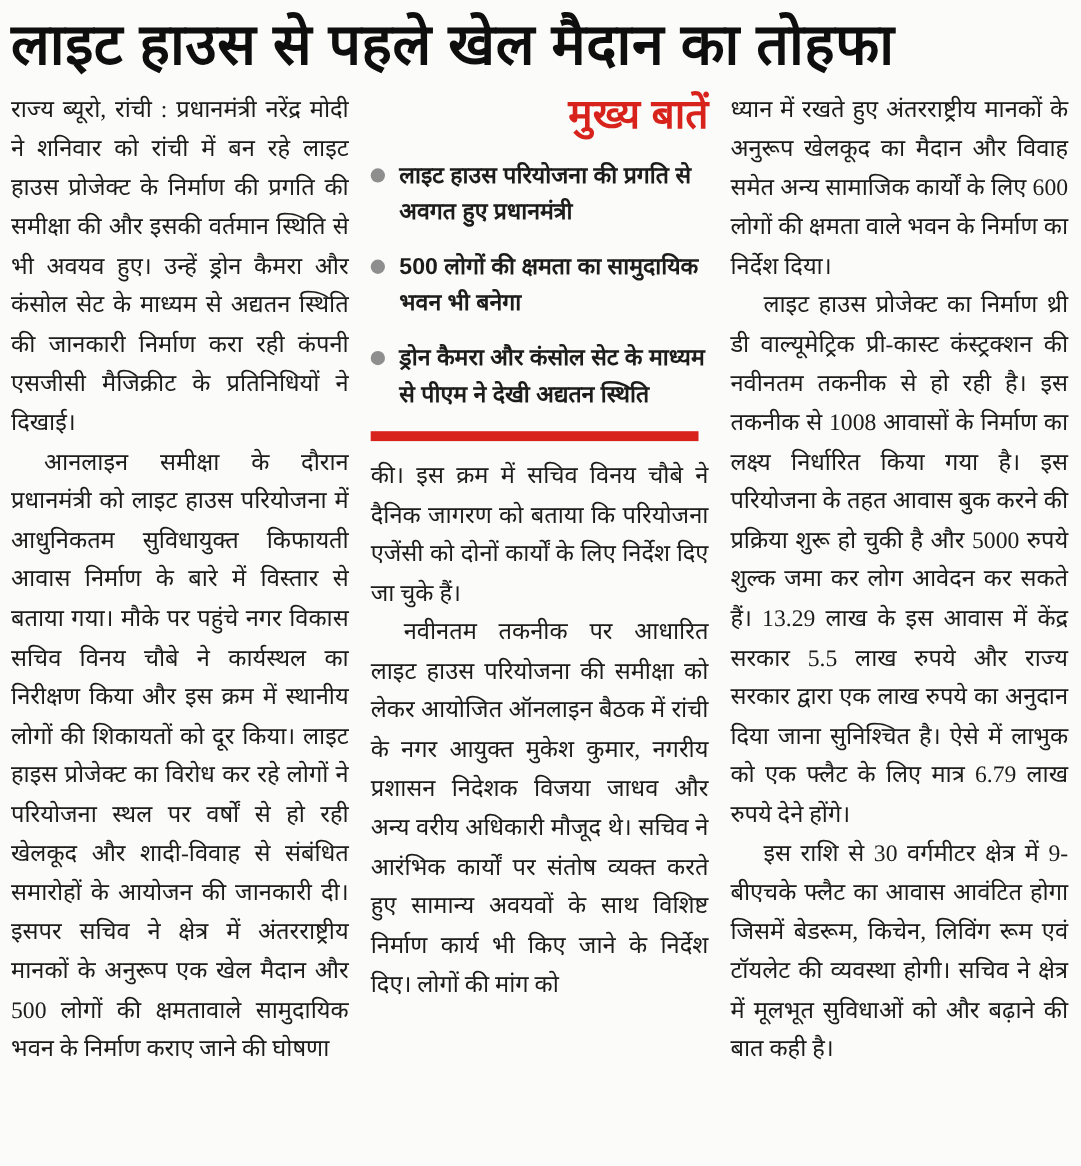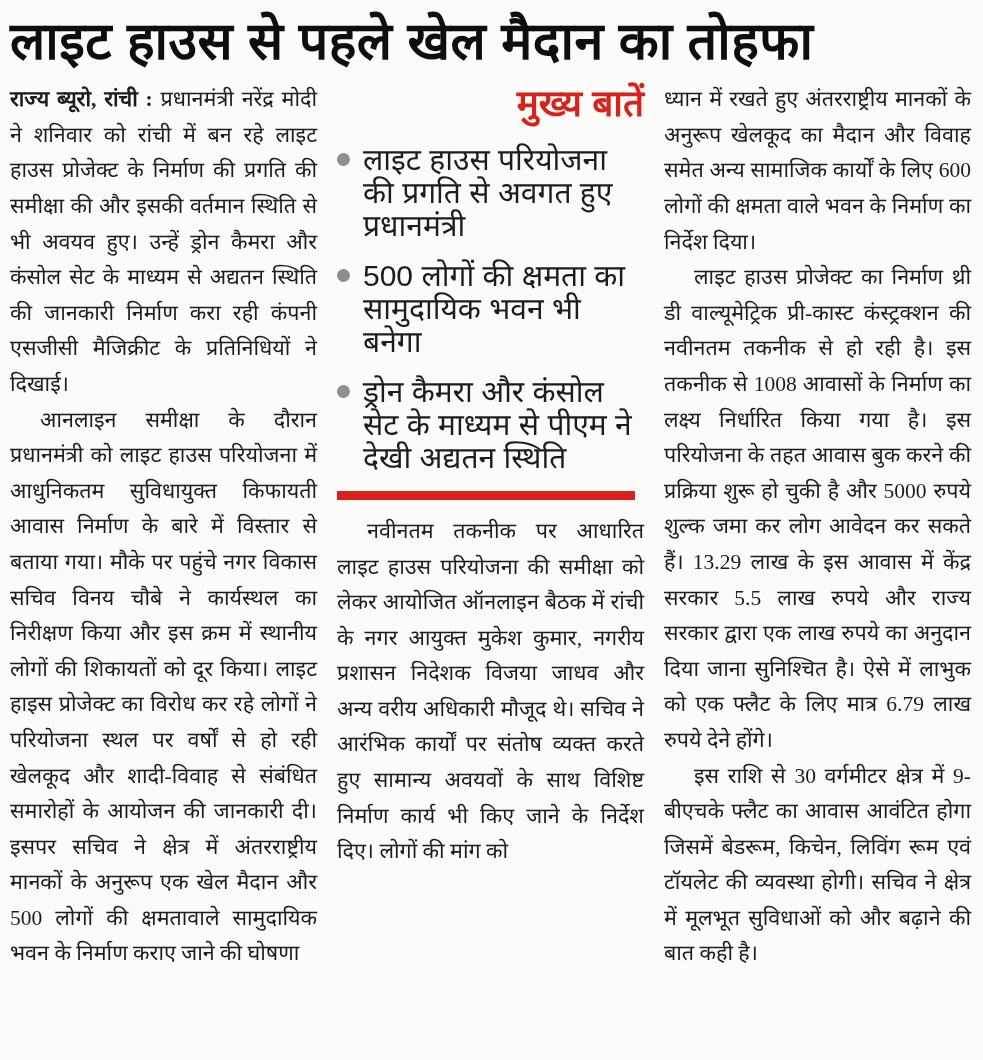--- a/index.html
+++ b/index.html
@@ -24,32 +24,32 @@
     font-weight:800;
     color:#0e0e0e;
     letter-spacing:0.5px;
     white-space:nowrap;
     font-family:"Liberation Sans","DejaVu Sans",sans-serif;
   }
   .columns{display:flex;gap:20px;align-items:flex-start;}
   .col{flex:1 1 0;min-width:0;text-align:justify;font-size:21.5px;line-height:35.6px;}
   .col p{margin:0;}
   .col p.indent{text-indent:30px;}
-  .dateline{font-weight:bold;}
+  .dateline{font-weight:normal;}
   
   .hl-title{
     color:var(--accent);
     font-size:37px;font-weight:800;line-height:1.1;
     margin:2px 0 18px 0;text-align:right;
     font-family:"Liberation Sans","DejaVu Sans",sans-serif;
   }
   ul.hl{list-style:none;margin:0;padding:0;text-align:left;}
   ul.hl li{
     display:flex;gap:13px;align-items:flex-start;
-    font-weight:400;font-size:30px;line-height:33px;
+    font-weight:700;font-size:21px;line-height:33px;
     margin-bottom:17px;
     font-family:"Liberation Sans","DejaVu Sans",sans-serif;
   }
   .dot{flex:0 0 auto;width:13px;height:13px;border-radius:50%;background:var(--dot);margin-top:10px;}
   .red-bar{height:9px;background:var(--accent);margin:6px 0 14px 0;width:97%;}
 </style>
 </head>
 <body>
 
 <div class="page">
@@ -76,20 +76,21 @@
             <span class="dot"></span>
             <span>500 लोगों की क्षमता का सामुदायिक भवन भी बनेगा</span>
           </li>
           <li>
             <span class="dot"></span>
             <span>ड्रोन कैमरा और कंसोल सेट के माध्यम से पीएम ने देखी अद्यतन स्थिति</span>
           </li>
         </ul>
         <div class="red-bar"></div>
       </div>
+      <p>की। इस क्रम में सचिव विनय चौबे ने दैनिक जागरण को बताया कि परियोजना एजेंसी को दोनों कार्यों के लिए निर्देश दिए जा चुके हैं।</p>
       <p class="indent">नवीनतम तकनीक पर आधारित लाइट हाउस परियोजना की समीक्षा को लेकर आयोजित ऑनलाइन बैठक में रांची के नगर आयुक्त मुकेश कुमार, नगरीय प्रशासन निदेशक विजया जाधव और अन्य वरीय अधिकारी मौजूद थे। सचिव ने आरंभिक कार्यों पर संतोष व्यक्त करते हुए सामान्य अवयवों के साथ विशिष्ट निर्माण कार्य भी किए जाने के निर्देश दिए। लोगों की मांग को</p>
     </div>
 
     <div class="col">
       <p>ध्यान में रखते हुए अंतरराष्ट्रीय मानकों के अनुरूप खेलकूद का मैदान और विवाह समेत अन्य सामाजिक कार्यों के लिए 600 लोगों की क्षमता वाले भवन के निर्माण का निर्देश दिया।</p>
       <p class="indent">लाइट हाउस प्रोजेक्ट का निर्माण थ्री डी वाल्यूमेट्रिक प्री-कास्ट कंस्ट्रक्शन की नवीनतम तकनीक से हो रही है। इस तकनीक से 1008 आवासों के निर्माण का लक्ष्य निर्धारित किया गया है। इस परियोजना के तहत आवास बुक करने की प्रक्रिया शुरू हो चुकी है और 5000 रुपये शुल्क जमा कर लोग आवेदन कर सकते हैं। 13.29 लाख के इस आवास में केंद्र सरकार 5.5 लाख रुपये और राज्य सरकार द्वारा एक लाख रुपये का अनुदान दिया जाना सुनिश्चित है। ऐसे में लाभुक को एक फ्लैट के लिए मात्र 6.79 लाख रुपये देने होंगे।</p>
       <p class="indent">इस राशि से 30 वर्गमीटर क्षेत्र में 9-बीएचके फ्लैट का आवास आवंटित होगा जिसमें बेडरूम, किचेन, लिविंग रूम एवं टॉयलेट की व्यवस्था होगी। सचिव ने क्षेत्र में मूलभूत सुविधाओं को और बढ़ाने की बात कही है।</p>
     </div>
 
   </div>

